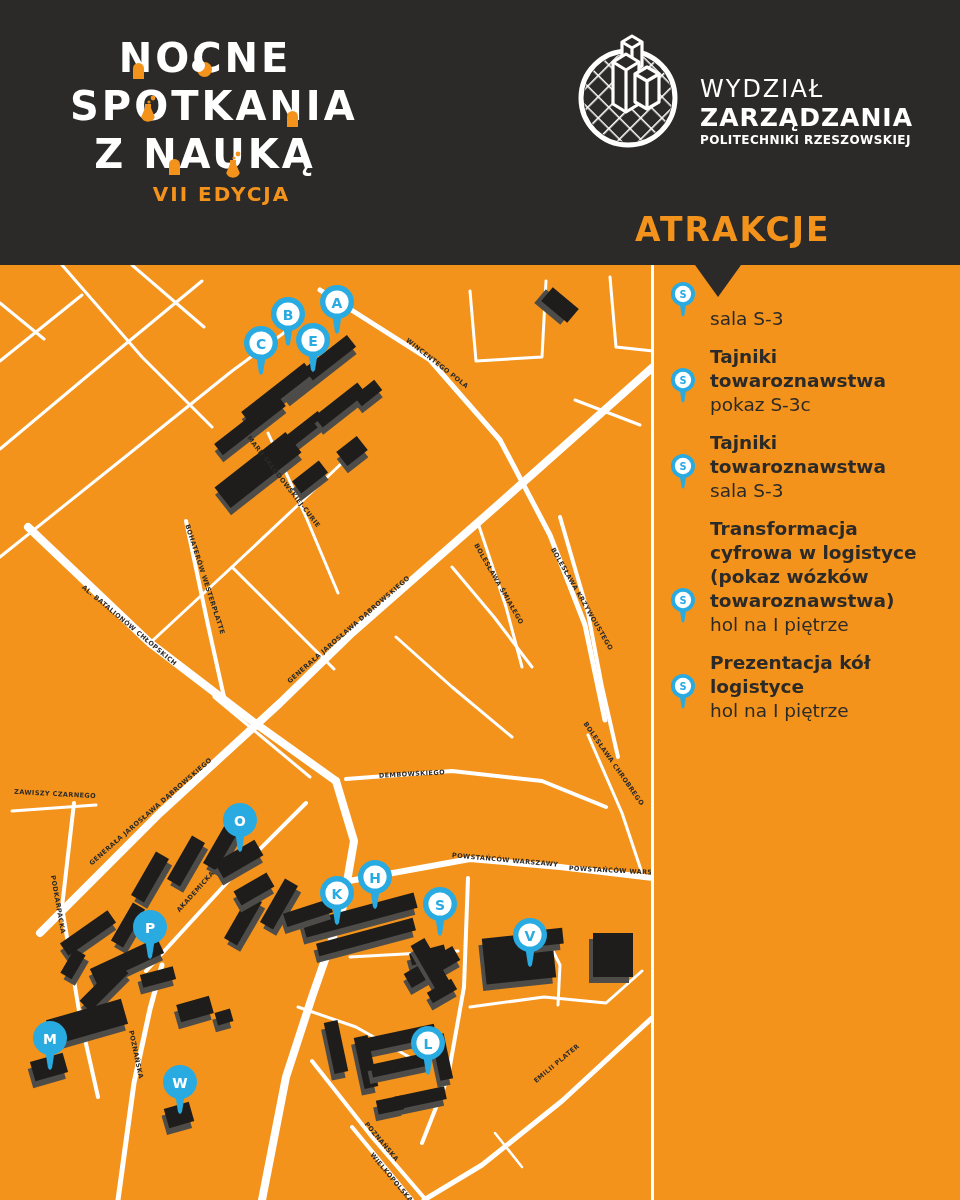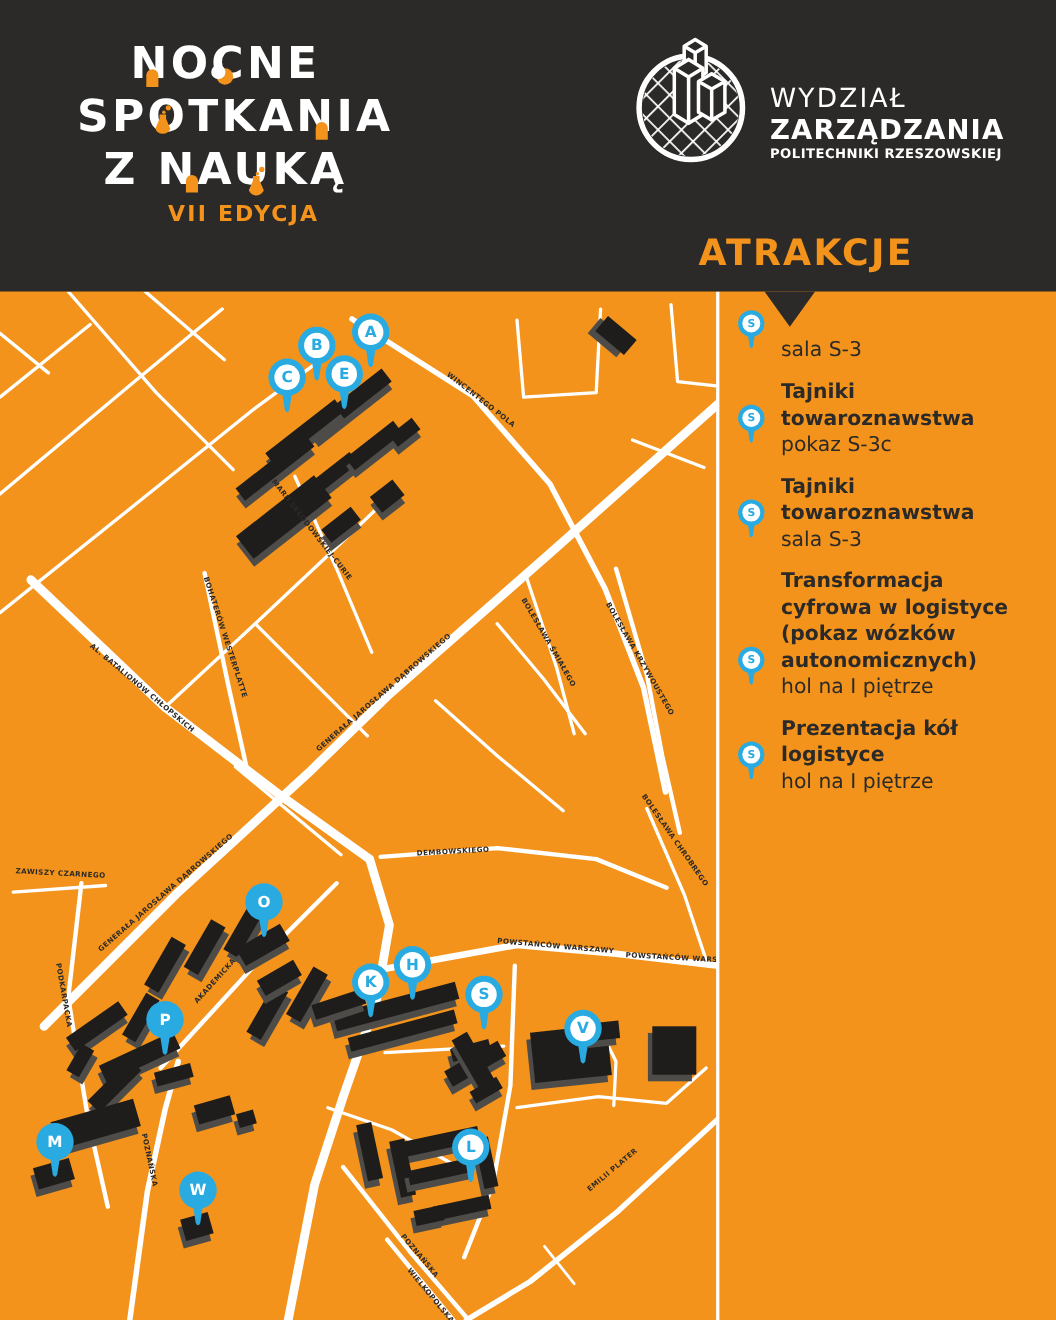--- a/index.html
+++ b/index.html
@@ -443,21 +443,21 @@
         </div>
         <div class="attr-item">
           <svg class="attr-pin" width="30" height="42" viewBox="-15 -13 30 42">
             <g>
               <path d="M-3.5999999999999996 7.199999999999999 L3.5999999999999996 7.199999999999999 L1.44 21 Q0 24 -1.44 21 Z" fill="#29ABE2"></path>
               <circle cx="0" cy="0" r="12" fill="#29ABE2"></circle>
               <circle cx="0" cy="0" r="8.16" fill="#FFFFFF"></circle>
               <text x="0" y="0.5" text-anchor="middle" dominant-baseline="central" font-size="9.84" font-weight="bold" font-family="&quot;DejaVu Sans&quot;,sans-serif" fill="#29ABE2">S</text>
             </g>
           </svg>
-          <div class="attr-title">Transformacja cyfrowa w logistyce (pokaz wózków autonomicznych)</div>
+          <div class="attr-title">Transformacja cyfrowa w logistyce (pokaz wózków towaroznawstwa)</div>
           <div class="attr-loc">hol na I piętrze</div>
         </div>
         <div class="attr-item">
           <svg class="attr-pin" width="30" height="42" viewBox="-15 -13 30 42">
             <g>
               <path d="M-3.5999999999999996 7.199999999999999 L3.5999999999999996 7.199999999999999 L1.44 21 Q0 24 -1.44 21 Z" fill="#29ABE2"></path>
               <circle cx="0" cy="0" r="12" fill="#29ABE2"></circle>
               <circle cx="0" cy="0" r="8.16" fill="#FFFFFF"></circle>
               <text x="0" y="0.5" text-anchor="middle" dominant-baseline="central" font-size="9.84" font-weight="bold" font-family="&quot;DejaVu Sans&quot;,sans-serif" fill="#29ABE2">S</text>
             </g>

